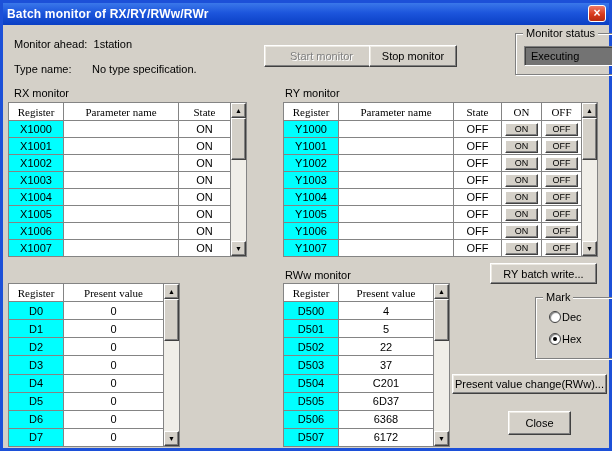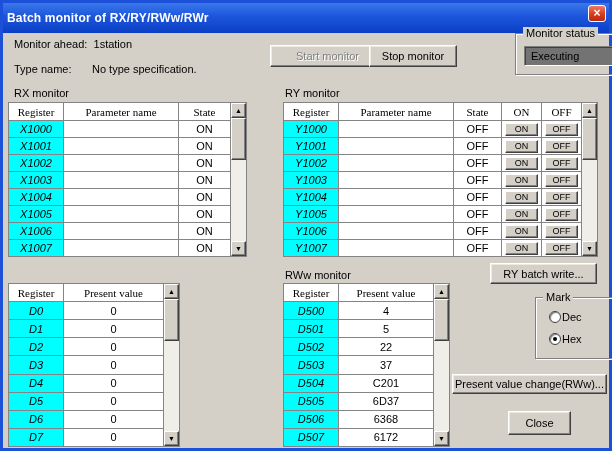--- a/index.html
+++ b/index.html
@@ -7,21 +7,21 @@
   body { font-family:"Liberation Sans", sans-serif; font-size:11px; color:#000; }
 
   .window {
     position:relative; width:612px; height:451px;
     background:#d4d0c8;
     border:3px solid #1c50d8;
   }
 
   
   .titlebar {
-    position:absolute; left:0; top:0; right:0; height:30px;
+    position:absolute; left:0; top:0; right:0; height:22px;
     background:linear-gradient(180deg,#3a78ea 0%,#1c55dc 45%,#0a3fc4 100%);
     display:flex; align-items:center;
     padding:0 4px; color:#fff;
   }
   .titlebar .title-text { font-size:12px; font-weight:bold; letter-spacing:0.2px; }
   .close-btn {
     position:absolute; right:3px; top:2px; width:18px; height:17px;
     background:linear-gradient(180deg,#ef7a66 0%,#d93a1c 55%,#b52a10 100%);
     border:1px solid #fff; border-radius:3px;
     color:#fff; font-size:12px; font-weight:bold; line-height:14px; text-align:center;
@@ -66,21 +66,21 @@
   }
   table.grid th, table.grid td {
     border:1px solid #848484;
     font-weight:normal; font-size:11px;
     overflow:hidden; white-space:nowrap;
     padding:0 2px;
   }
   table.grid th { height:18px; text-align:center; background:#fff;font-family:Liberation Serif, serif; }
   table.grid td { height:17px; text-align:center; }
   .t-rwr td, .t-rww td { height:18px; }
-  td.reg { background:#00ffff;font-style:italic; }
+  td.reg { background:#00ffff; }
   td.param { text-align:left; }
   .mini-btn {
     display:block; width:calc(100% - 2px); height:13px; margin:0 auto;
     background:#d4d0c8;
     border:1px solid; border-color:#ffffff #404040 #404040 #ffffff;
     box-shadow:inset -1px -1px 0 #808080;
     font-family:"Liberation Sans", sans-serif;
     font-size:9px; line-height:10px; text-align:center; cursor:pointer; padding:0;
   }
 
@@ -125,21 +125,21 @@
 
   <div class="titlebar">
     <span class="title-text">Batch monitor of RX/RY/RWw/RWr</span>
     <div class="close-btn">×</div>
   </div>
 
   <span class="static-label" style="left:11px; top:35px;"><span>Monitor ahead:</span>&nbsp;&nbsp;<span>1station</span></span>
   <span class="static-label" style="left:11px; top:60px;">Type name:</span>
   <span class="static-label" style="left:89px; top:60px;">No type specification.</span>
 
-  <button class="btn disabled" style="left:267px; top:42px; width:115px; height:22px;">Start monitor</button>
+  <button class="btn disabled" style="left:261px; top:42px; width:115px; height:22px;">Start monitor</button>
   <button class="btn" style="left:366px; top:42px; width:88px; height:22px;">Stop monitor</button>
 
   <div class="groupbox" style="left:464px; top:30px; width:113px; height:42px;">
     <span class="legend">Monitor status</span>
     <div class="sunken-field" style="left:8px; top:12px; width:96px; height:20px;">
       <span>Executing</span>
     </div>
   </div>
 
   <span class="static-label" style="left:11px; top:84px;">RX monitor</span>

